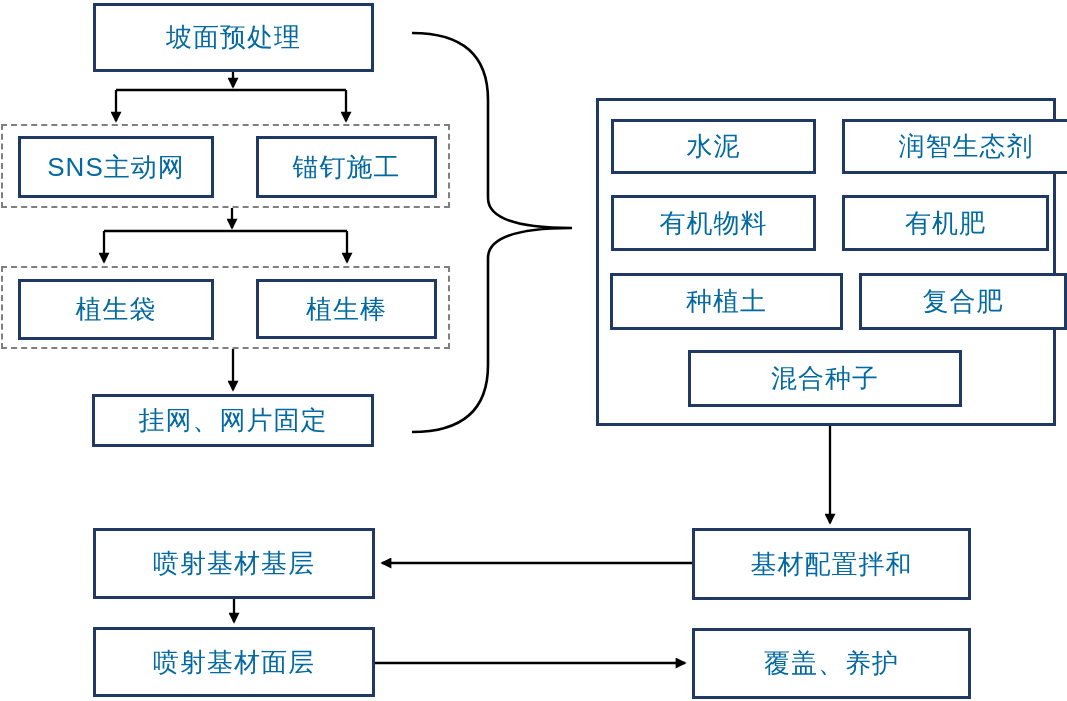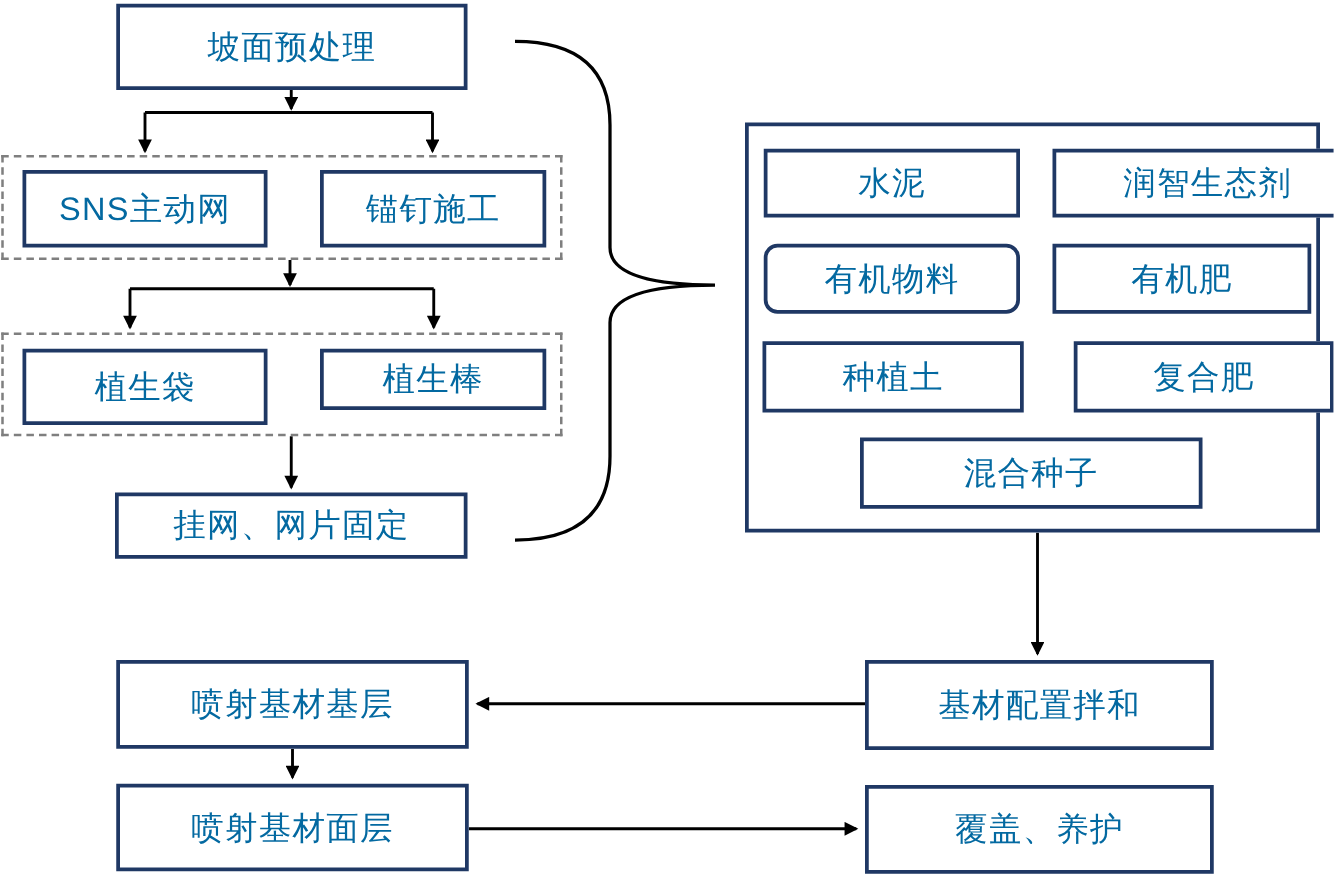--- a/index.html
+++ b/index.html
@@ -43,30 +43,30 @@
     background: transparent;
     z-index: 1;
   }
   
   .b-slope     { left: 93px;  top: 3px;   width: 281px; height: 69px; }
   .g-net       { left: 1px;   top: 124px; width: 449px; height: 84px; }
   .b-sns       { left: 18px;  top: 136px; width: 196px; height: 62px; }
   .b-anchor    { left: 256px; top: 136px; width: 181px; height: 62px; }
   .g-veg       { left: 1px;   top: 266px; width: 449px; height: 83px; }
   .b-bag       { left: 18px;  top: 279px; width: 196px; height: 61px; }
-  .b-rod       { left: 256px; top: 279px; width: 181px; height: 49px; }
+  .b-rod       { left: 256px; top: 279px; width: 181px; height: 60px; }
   .b-hangnet   { left: 92px;  top: 394px; width: 282px; height: 53px; }
   
   .g-materials { position: absolute; box-sizing: border-box; border: 3px solid #1f3864;
                  background: #ffffff; left: 596px; top: 98px; width: 460px; height: 328px; z-index: 1; }
   .b-cement    { left: 611px; top: 119px; width: 205px; height: 55px; }
   .b-runzhi    { left: 842px; top: 119px; width: 248px; height: 55px; }
-  .b-orgmat    { left: 611px; top: 195px; width: 205px; height: 56px; border-radius: 11px; }
+  .b-orgmat    { left: 611px; top: 195px; width: 205px; height: 56px; }
   .b-orgfert   { left: 842px; top: 195px; width: 207px; height: 56px; }
-  .b-soil      { left: 610px; top: 273px; width: 209px; height: 57px; text-align: center; }
+  .b-soil      { left: 610px; top: 273px; width: 233px; height: 57px; text-align: center; }
   .b-compfert  { left: 842px; top: 273px; width: 208px; height: 57px; margin-left: 17px; }
   .b-seeds     { left: 688px; top: 350px; width: 274px; height: 57px; }
   
   .b-mix       { left: 692px; top: 528px; width: 279px; height: 72px; }
   .b-cover     { left: 692px; top: 628px; width: 279px; height: 71px; }
   .b-spraybase { left: 93px;  top: 528px; width: 282px; height: 71px; }
   .b-spraysurf { left: 93px;  top: 627px; width: 282px; height: 70px; }
   .line { stroke: #000000; stroke-width: 2.3; fill: none; }
   .brace { stroke: #000000; stroke-width: 2.6; fill: none; }
 </style>

